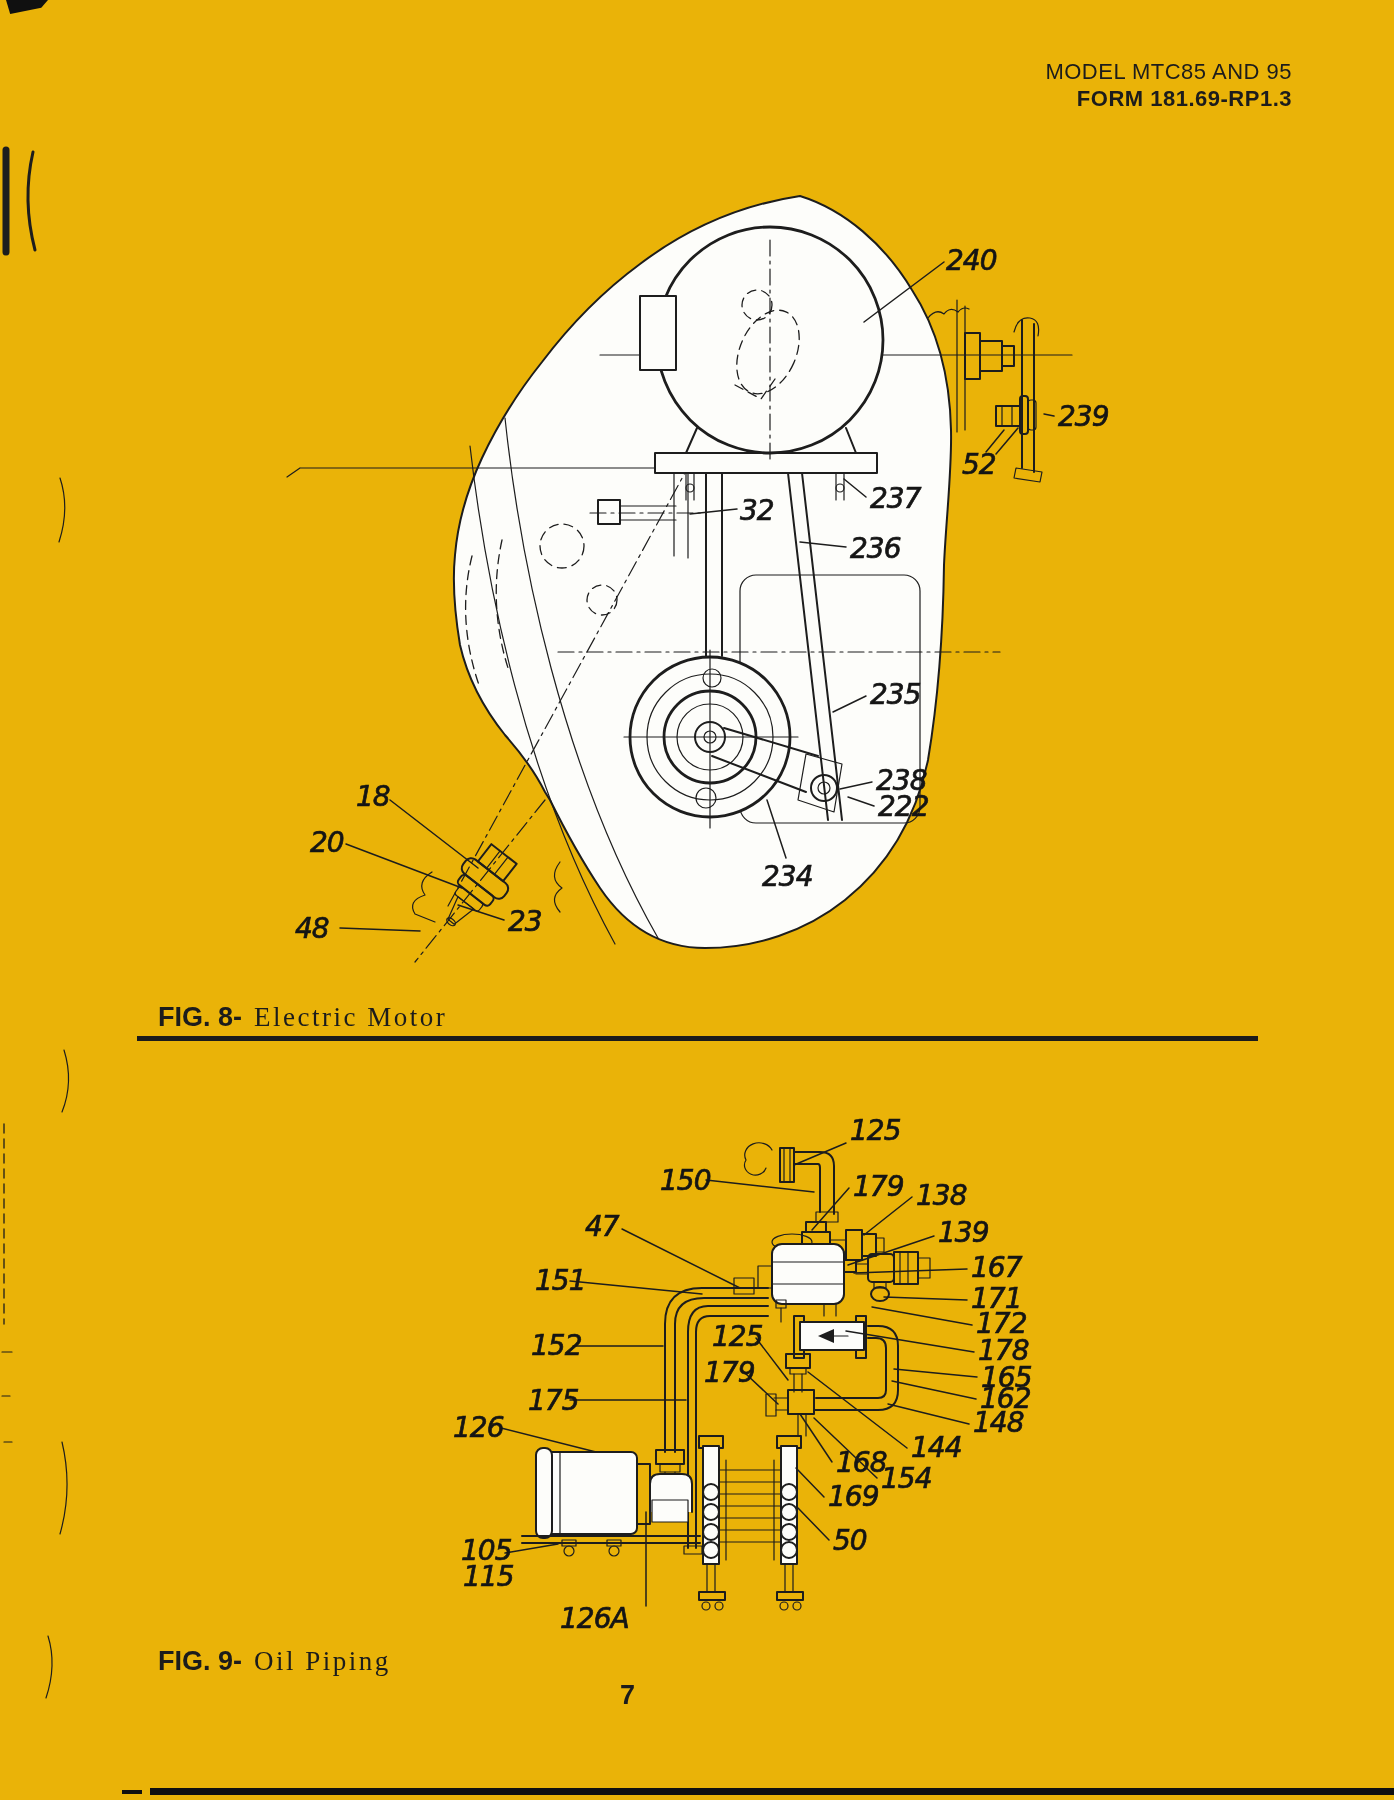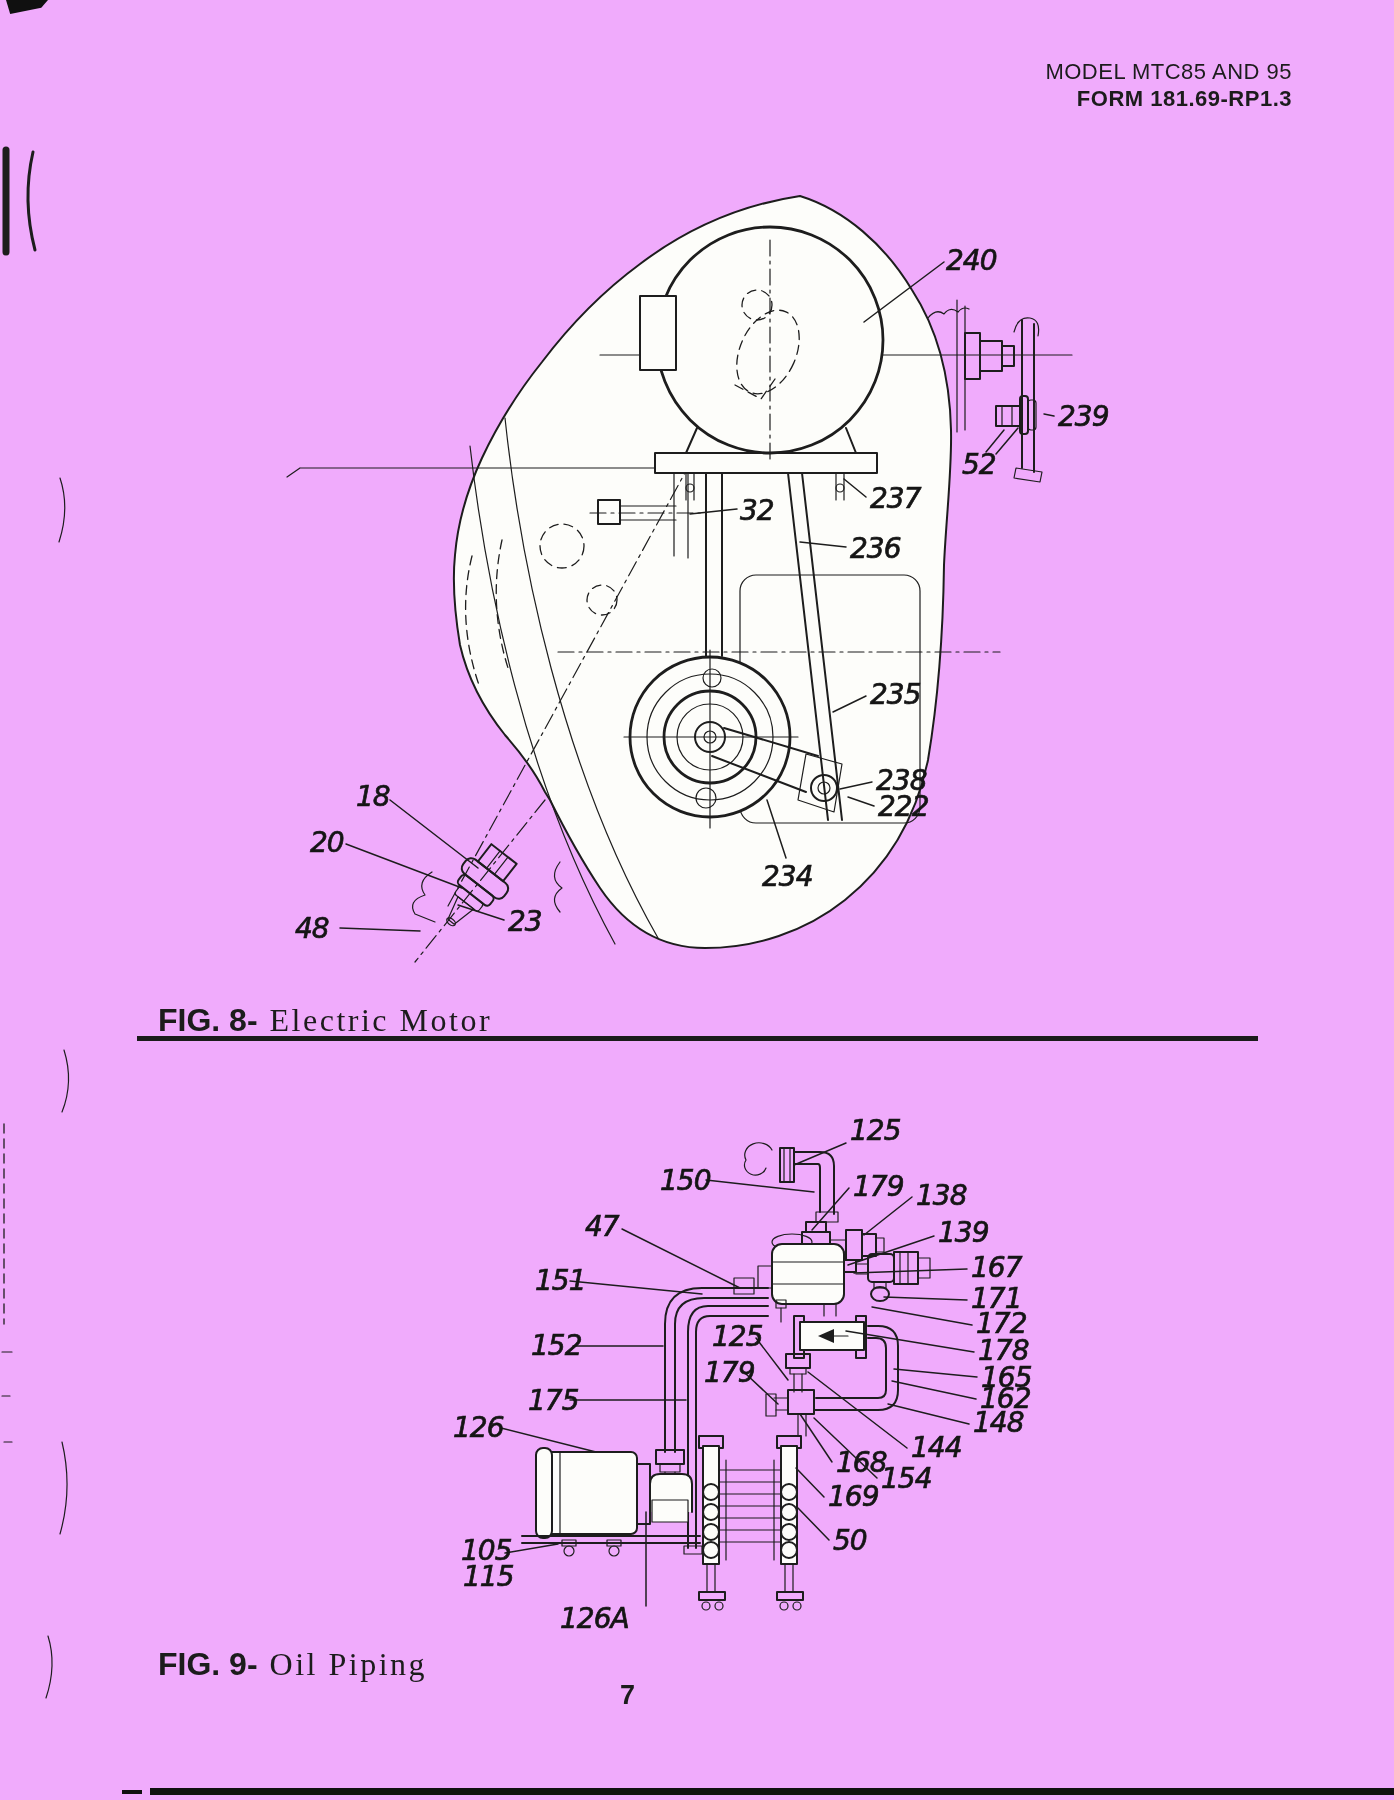--- a/index.html
+++ b/index.html
@@ -1,32 +1,32 @@
 <!DOCTYPE html>
 <html><head>
 <meta charset="utf-8">
 <style>
   html,body{margin:0;padding:0;background:#8a8a8a;}
-  .page{position:relative;width:1394px;height:1800px;margin:0 auto;background:#f0abfc;
+  .page{position:relative;width:1394px;height:1800px;margin:0 auto;background:#eab308;
         font-family:"Liberation Sans",sans-serif;color:#1c1c1c;overflow:hidden;}
   svg.art{position:absolute;left:0;top:0;}
   svg.art path, svg.art line, svg.art circle, svg.art rect, svg.art ellipse, svg.art polyline{
       stroke:#1d1d1d;fill:none;stroke-width:2;stroke-linecap:round;stroke-linejoin:round;}
   svg.art .thin{stroke-width:1.2}
   svg.art .bold{stroke-width:2.8}
   svg.art .leader{stroke-width:1.5}
   svg.art .dash{stroke-dasharray:9 6;stroke-width:1.3}
   svg.art .dashdot{stroke-dasharray:16 5 3 5;stroke-width:1.2}
   svg.art .white{fill:#fdfdfa}
   svg.art .ink{fill:#1d1d1d;stroke:none}
   svg.art text.co{font-family:"DejaVu Sans",sans-serif;font-style:italic;font-size:28px;
       letter-spacing:-1px;fill:#151515;stroke:#151515;stroke-width:.7;}
   .hdr{position:absolute;top:58px;right:102px;text-align:right;font-size:22px;line-height:27px;letter-spacing:.5px;}
   .hdr .l2{font-weight:bold;}
-  .cap{position:absolute;font-size:32px;white-space:nowrap;}
+  .cap{position:absolute;font-size:27px;white-space:nowrap;}
   .cap .b{font-weight:bold;letter-spacing:0;}
   .cap .s{font-family:"Liberation Serif",serif;margin-left:12px;letter-spacing:2.5px;}
   .rule{position:absolute;left:137px;top:1036px;width:1121px;height:5px;background:#1b1b1b;}
   .pagenum{position:absolute;left:620px;top:1680px;font-weight:bold;font-size:27px;}
   .bbar{position:absolute;left:150px;top:1788px;width:1244px;height:7px;background:#101010;}
   .bbar2{position:absolute;left:122px;top:1790px;width:20px;height:4px;background:#101010;}
   .wedge{position:absolute;left:6px;top:0;width:42px;height:14px;background:#101010;
          clip-path:polygon(0 0,100% 0,84% 55%,10% 100%);}
 </style>
 </head>

